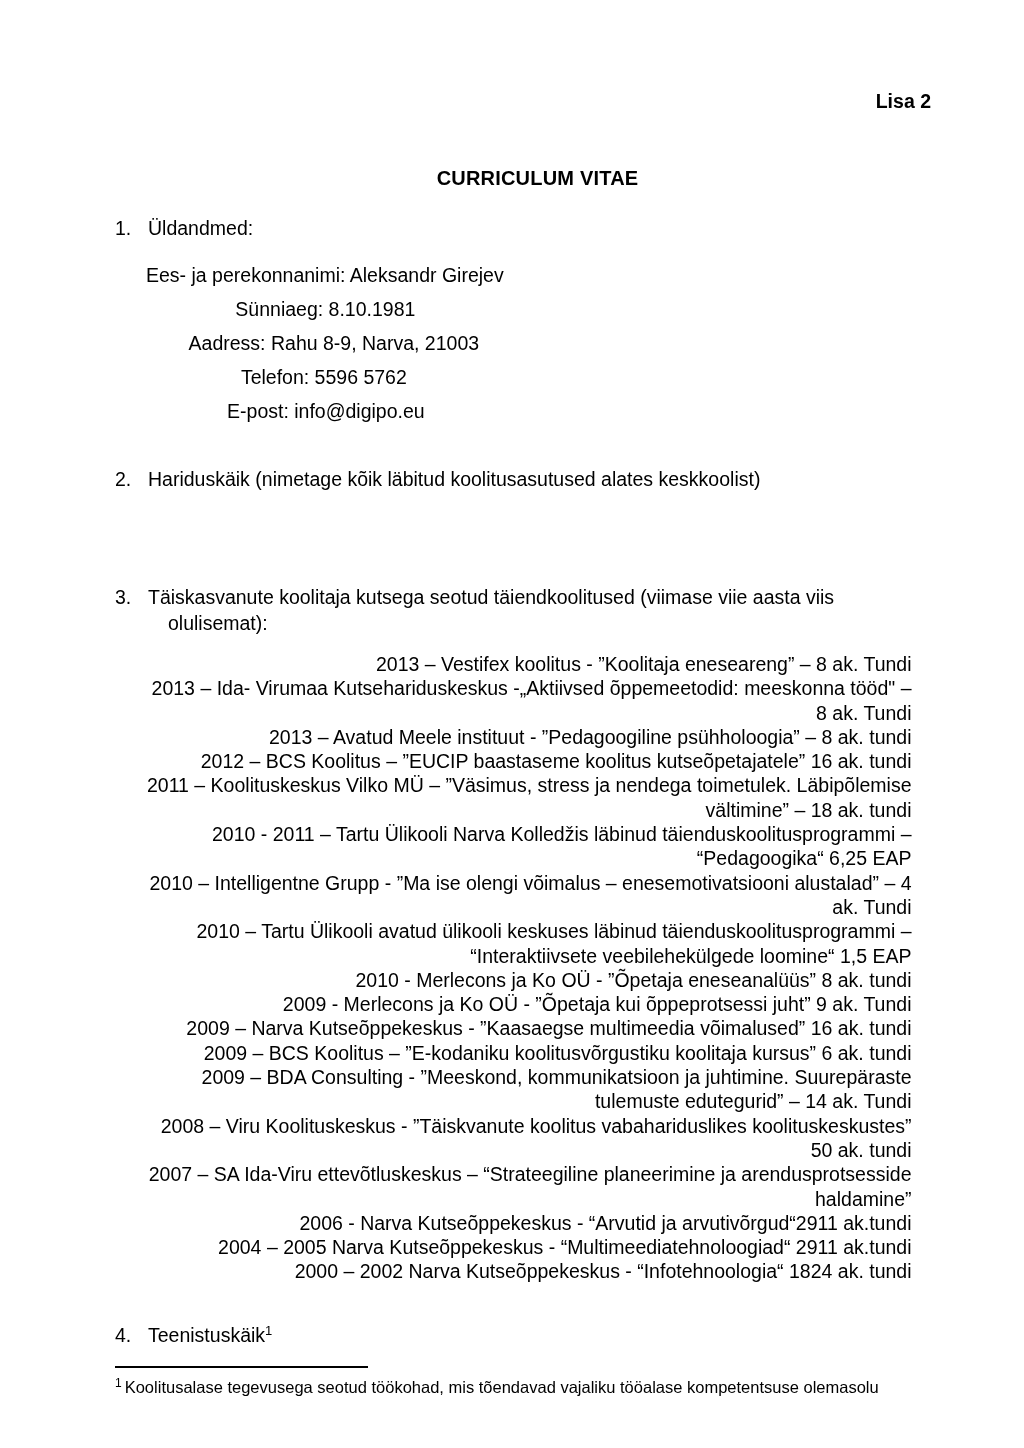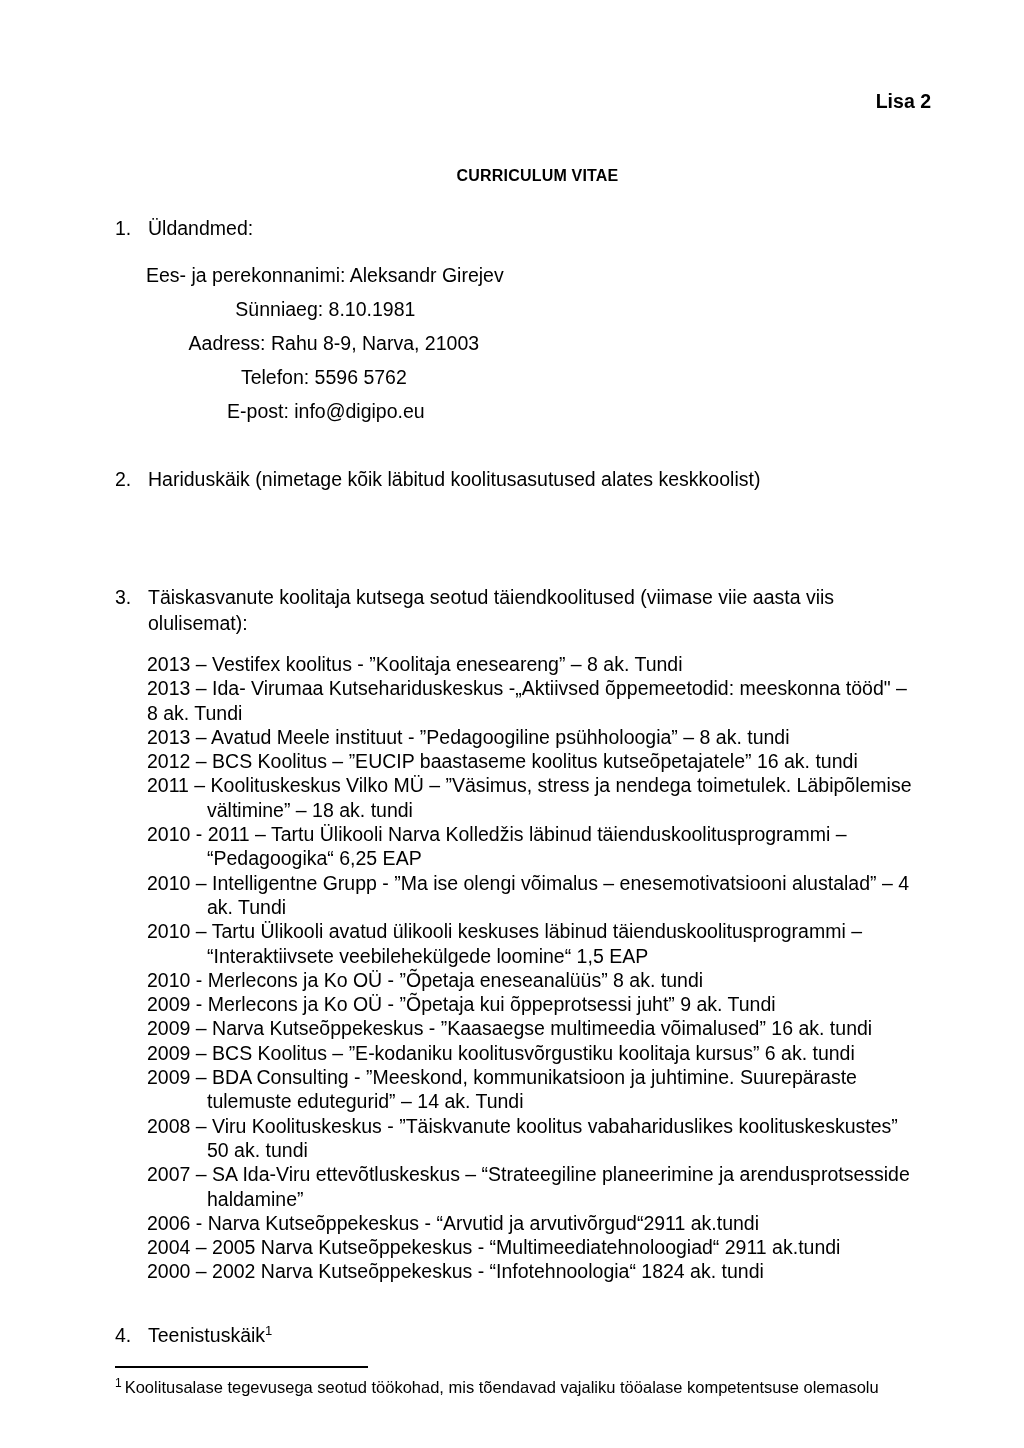--- a/index.html
+++ b/index.html
@@ -4,31 +4,31 @@
 <style>
   * { margin:0; padding:0; box-sizing:border-box; }
   html,body { background:#ffffff; }
   body { width:1024px; height:1448px; overflow:hidden; }
   .page {
     position:relative; width:1024px; height:1448px; background:#ffffff; color:#000;
     font-family:"Liberation Sans","DejaVu Sans",sans-serif; font-size:19.5px;border-radius:28px;
   }
   .lisa  { position:absolute; top:90px;  right:93px; font-weight:bold; white-space:nowrap; }
   .title { position:absolute; top:167px; left:115px; width:845px; text-align:center;
-           font-weight:bold; font-size:16px; letter-spacing:.2px; }
+           font-weight:bold; font-size:20px; letter-spacing:.2px; }
   .sec   { position:absolute; left:115px; line-height:26px; white-space:nowrap; }
   .sec .num { display:inline-block; width:33px; }
-  .sec .cont { margin-left:33px; }
+  .sec .cont { margin-left:53px; }
   #fields { position:absolute; top:264px; left:148px; }
   .pfield { height:34px; line-height:22px; white-space:nowrap;text-align:center; }
   .pf0 { margin-left:-2px; } .pf1 { margin-left:-1px; }
   .pf2 { margin-left:16px; }  .pf3 { margin-left:-4px; }
   #edu { position:absolute; top:510px; left:115px; }
   .edu-line { height:26px; line-height:26px; white-space:nowrap; }
-  #trainings { position:absolute; top:652px; left:147px; }
+  #trainings { position:absolute; top:652px; left:147px;text-align:right; }
   .tr-line { height:24.3px; line-height:24.3px; white-space:nowrap; }
   .tr-line.ind { padding-left:60px; }
   sup.fn { font-size:13px; vertical-align:super; line-height:0; }
   .rule { position:absolute; top:1366px; left:115px; width:253px; height:2px; background:#000; }
   .footnote { position:absolute; top:1378px; left:115px; font-size:16.5px; white-space:nowrap; }
   .footnote sup { font-size:12px; vertical-align:super; line-height:0; margin-right:3px; }
 </style>
 </head>
 <body>
 

